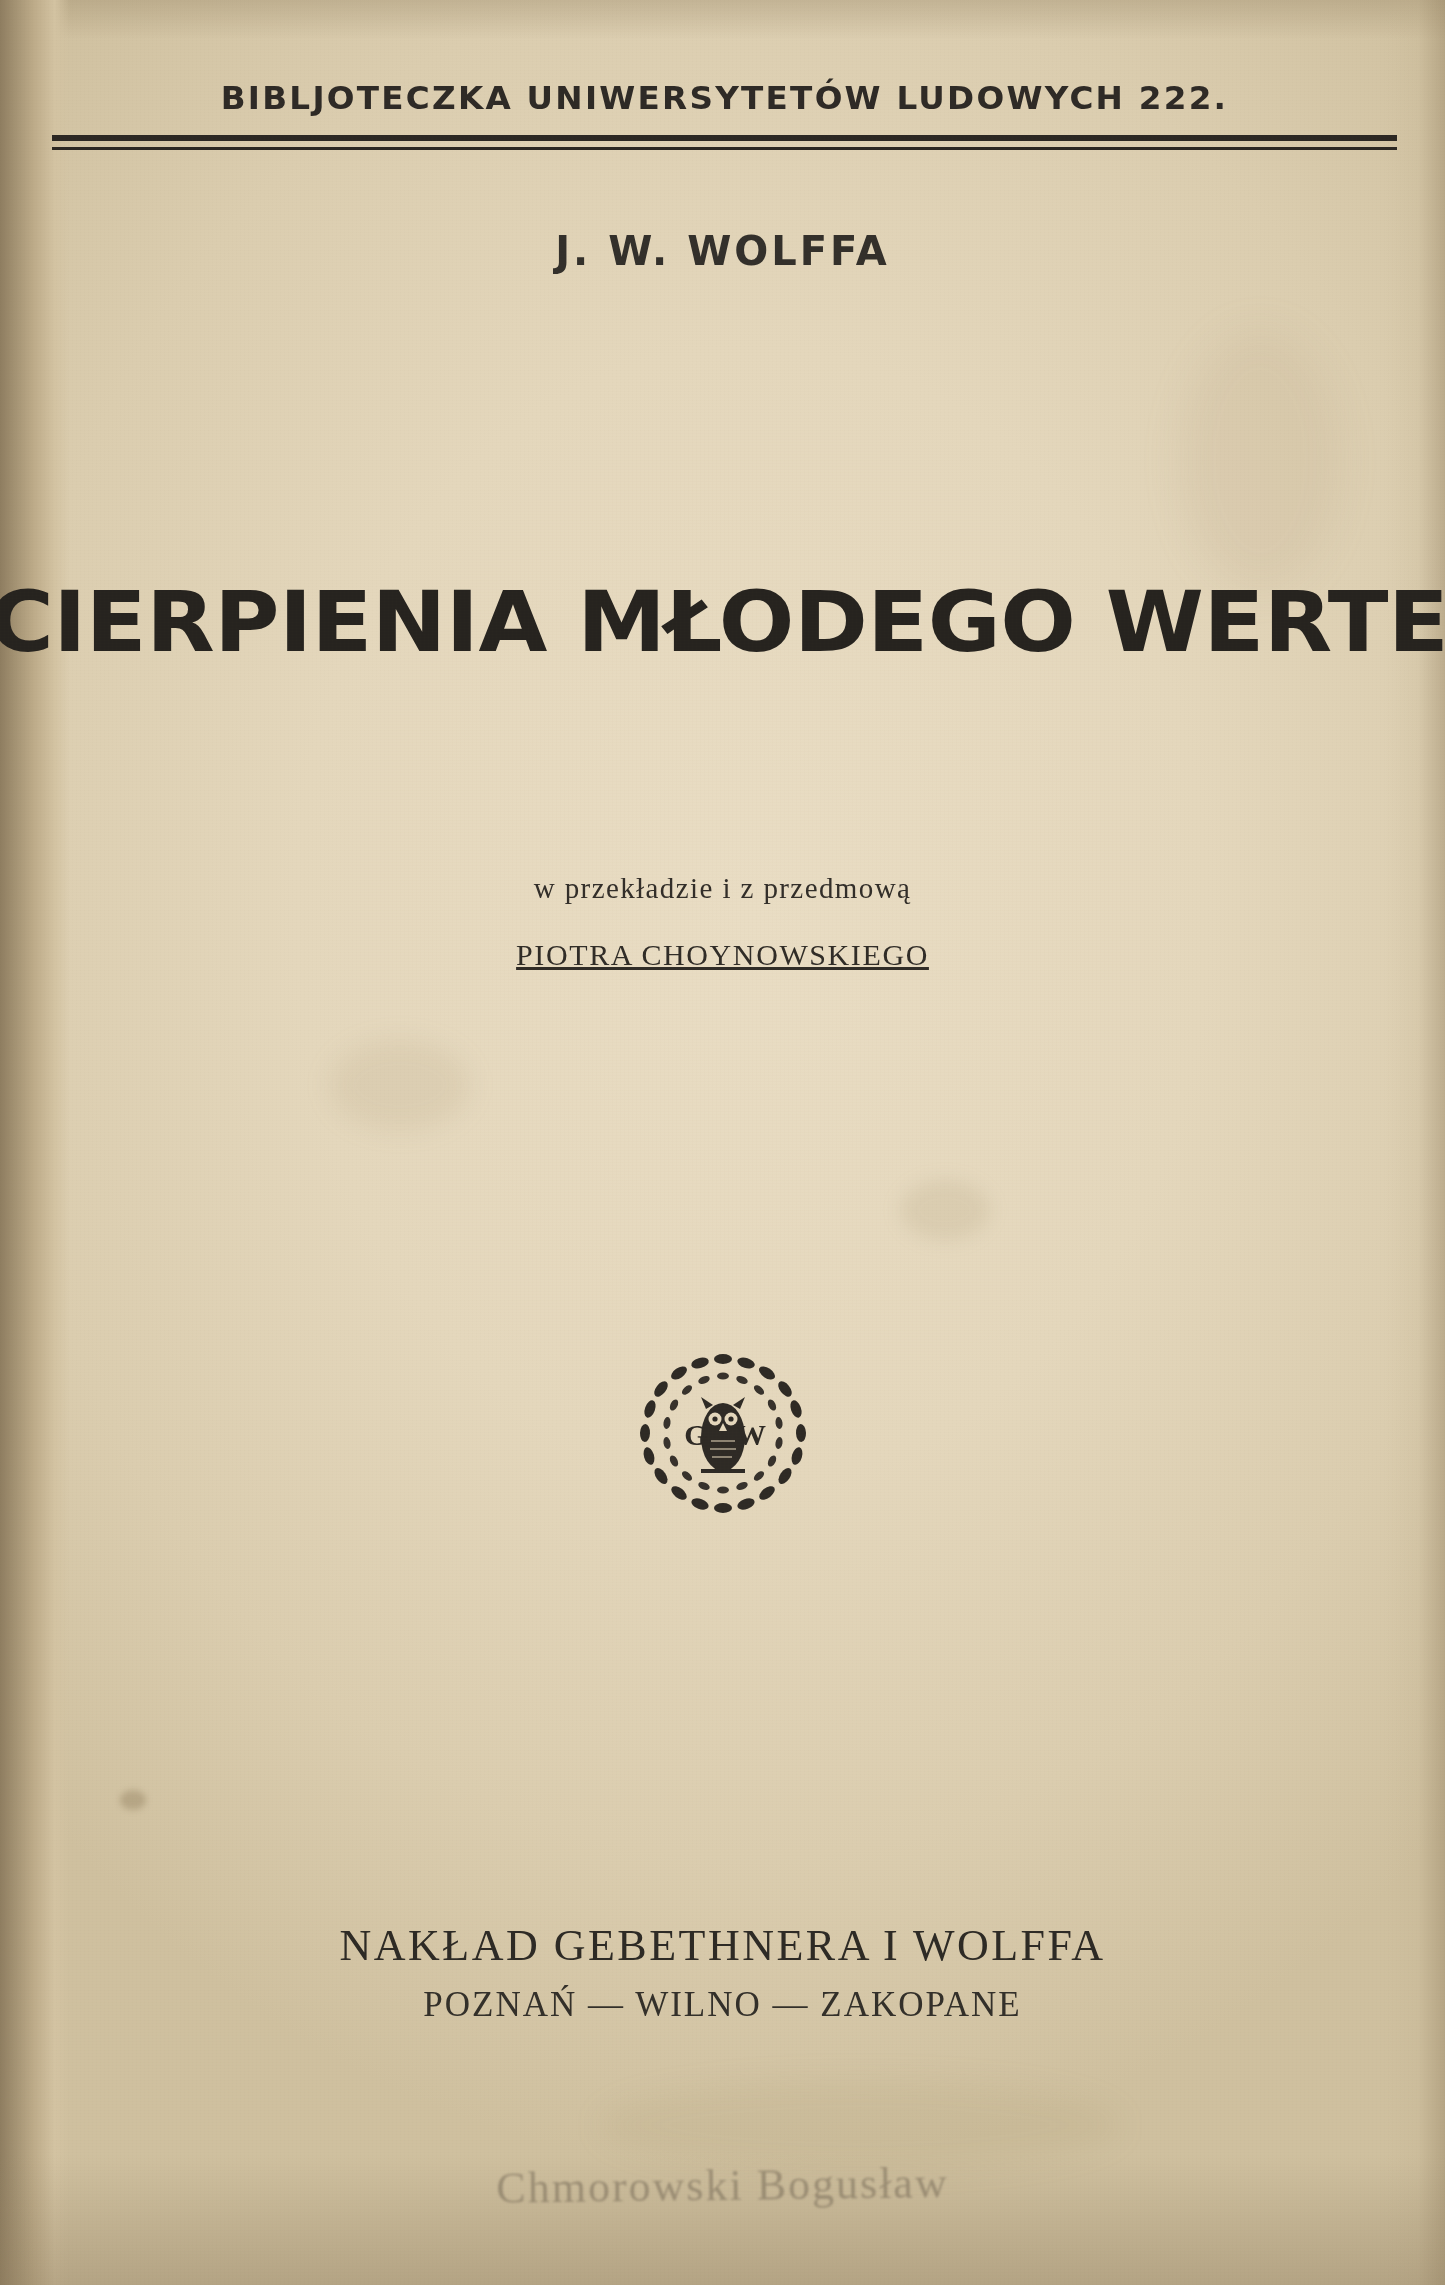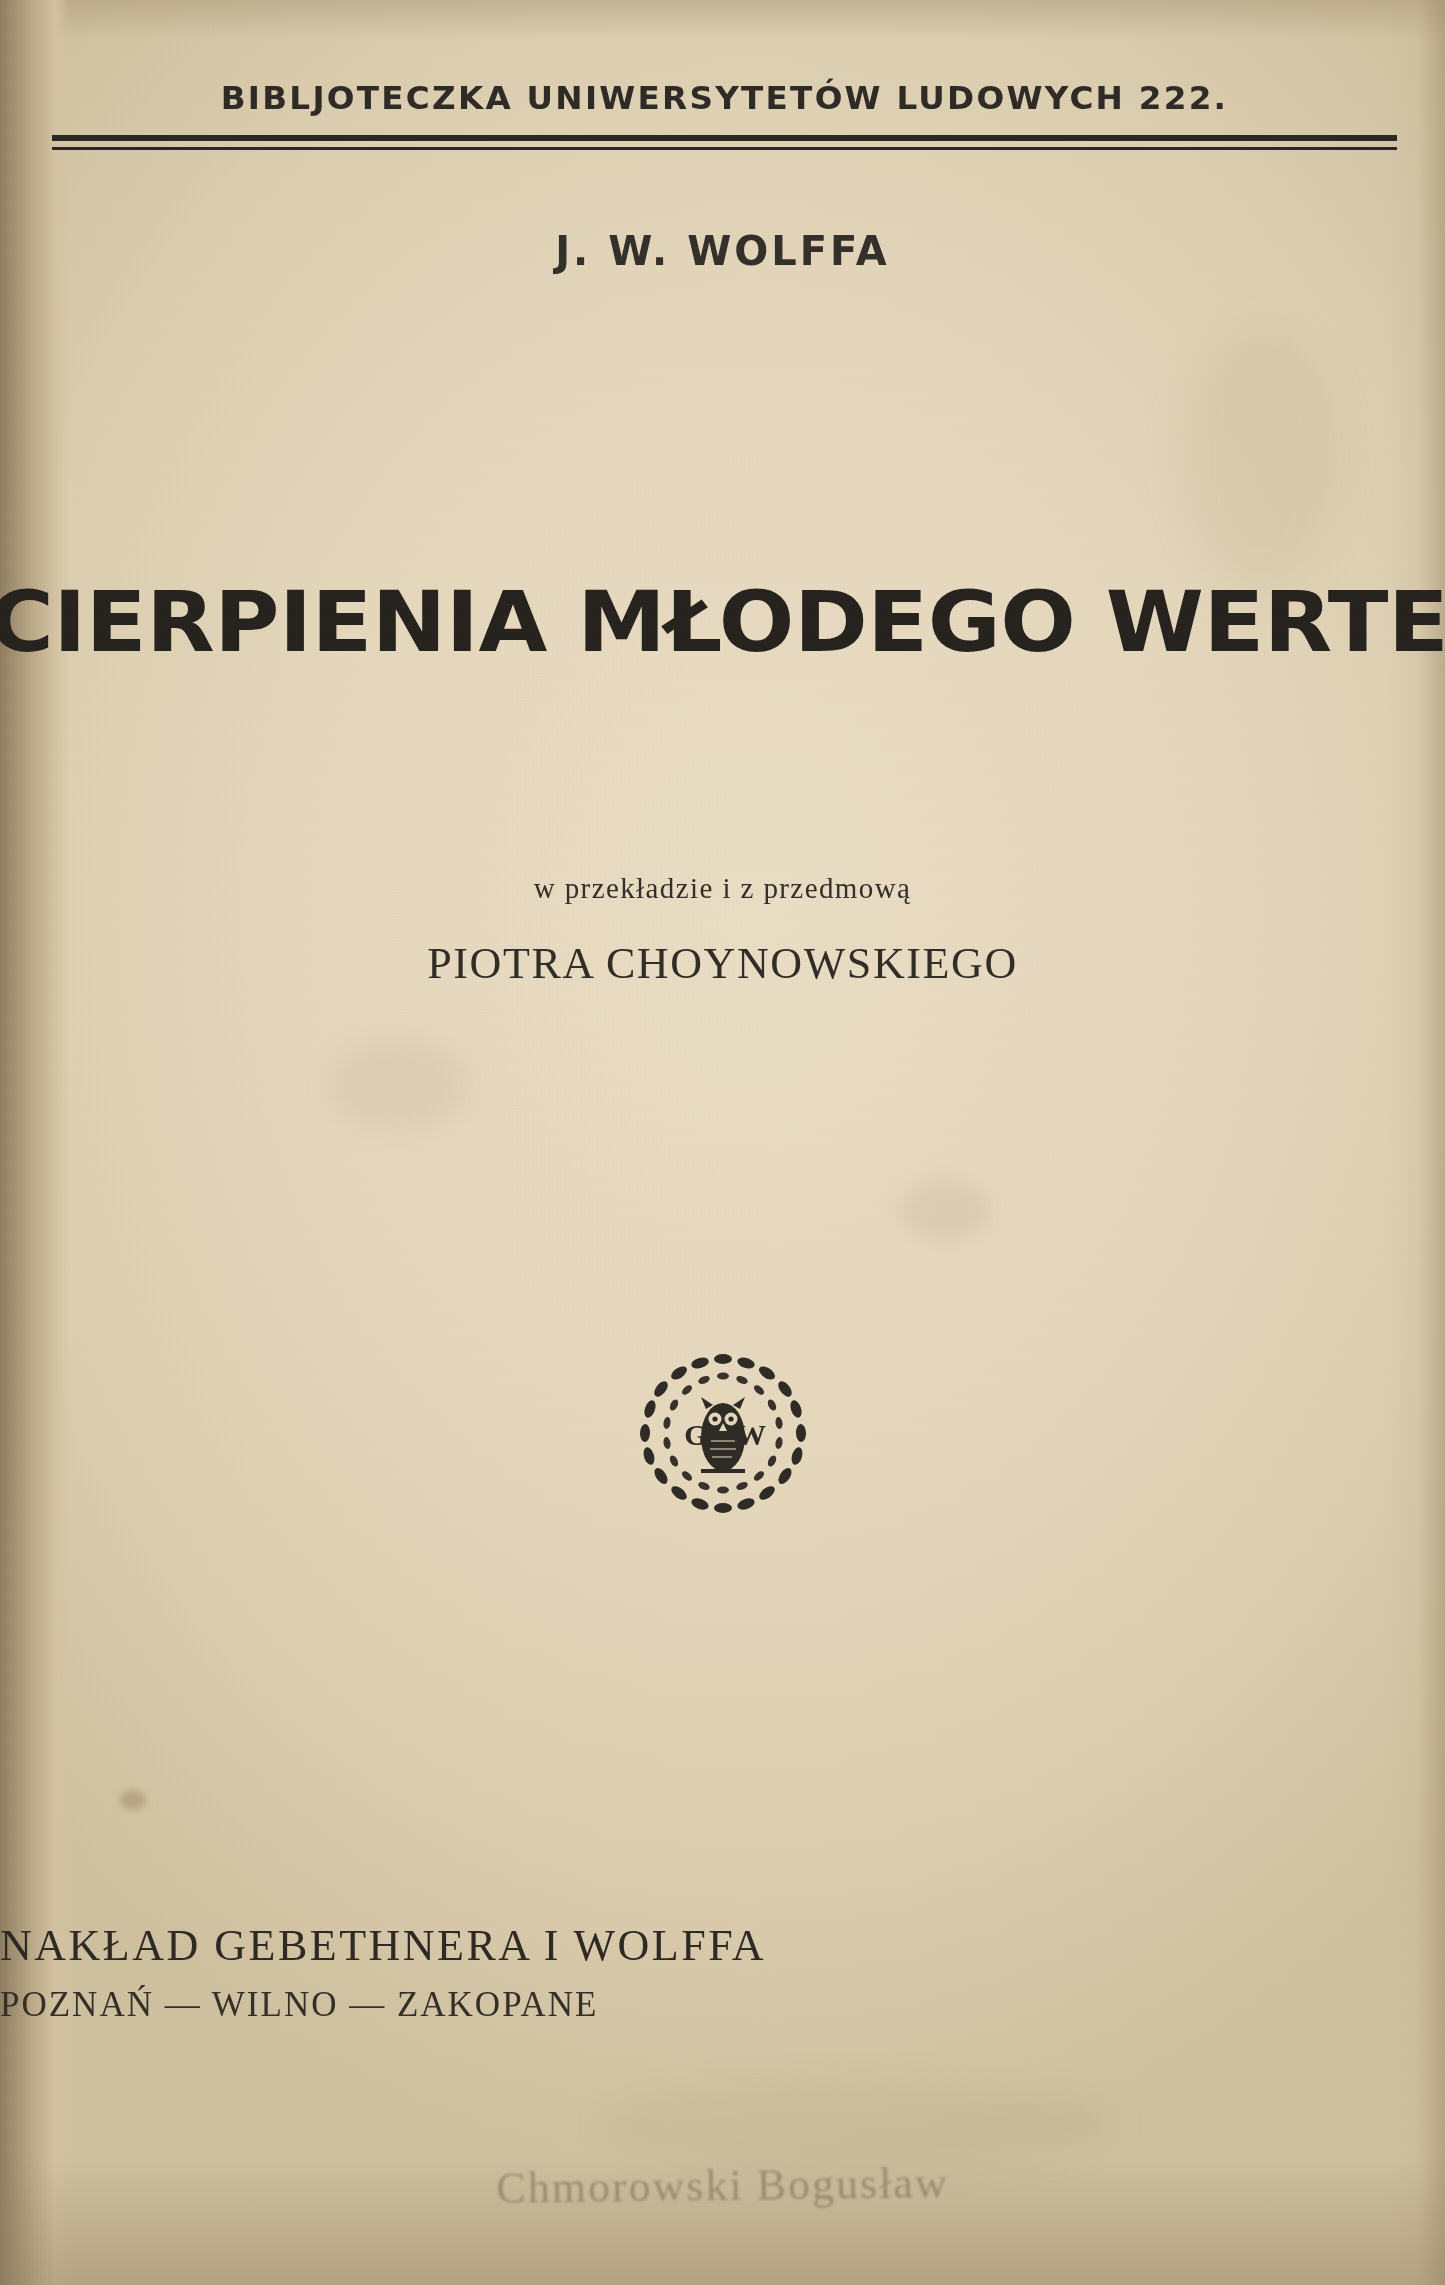--- a/index.html
+++ b/index.html
@@ -122,39 +122,41 @@
     font-family: "Liberation Serif", serif;
     font-size: 29px;
     letter-spacing: 1.4px;
     color: #322e29;
   }
   .subtitle2 {
     position: absolute;
     left: 0; right: 0; top: 938px;
     text-align: center;
     font-family: "Liberation Serif", serif;
-    font-size: 44px;
+    font-size: 30px;
     letter-spacing: 1.6px;
     color: #302c27;
+    text-decoration: underline;
   }
 
   
   .emblem {
     position: absolute;
     left: 50%;
     top: 1345px;
     transform: translateX(-50%);
     width: 210px;
     height: 180px;
   }
 
   
   .imprint {
     position: absolute;
     left: 0; right: 0; top: 1920px;
+    text-align: center;
   }
   .imprint .pub {
     font-family: "Liberation Serif", serif;
     font-size: 44px;
     letter-spacing: 2.5px;
     color: #2d2a25;
     white-space: nowrap;
   }
   .imprint .cities {
     margin-top: 14px;

